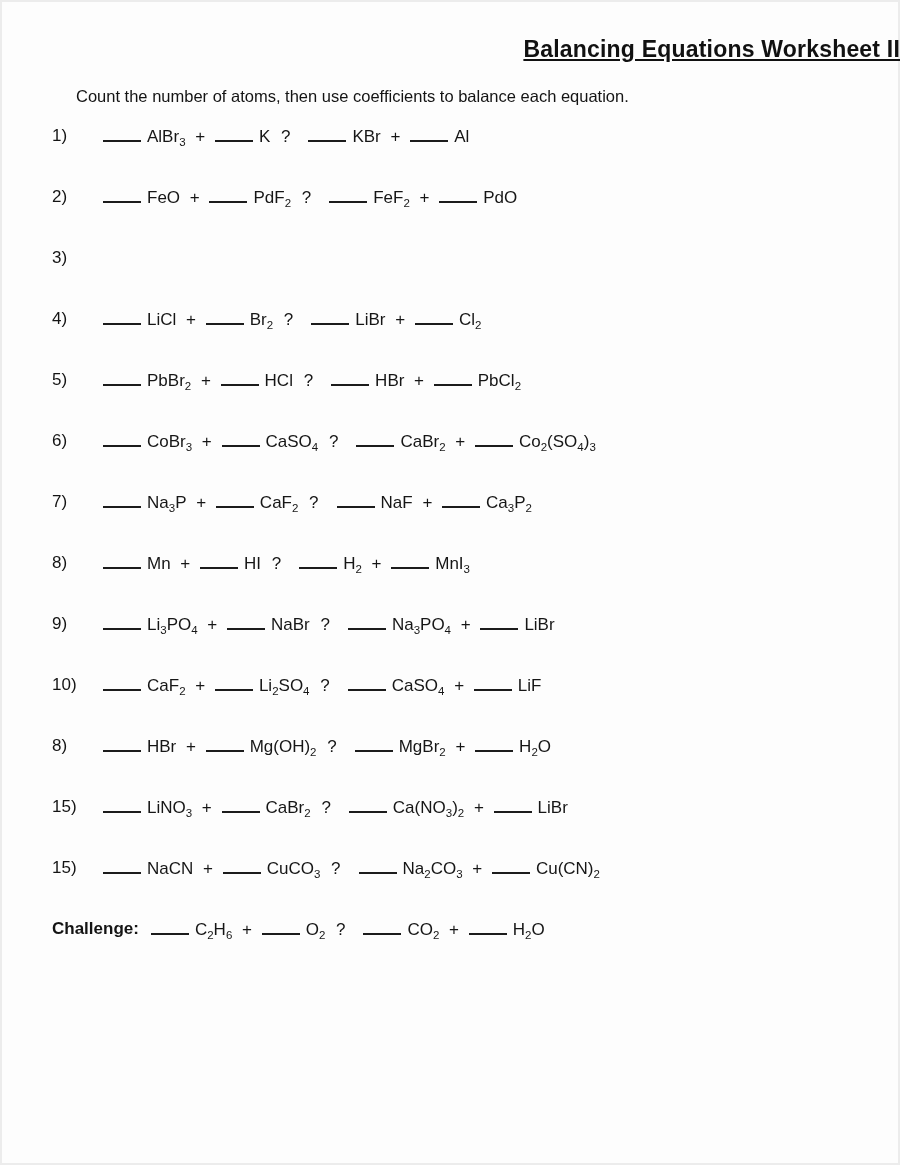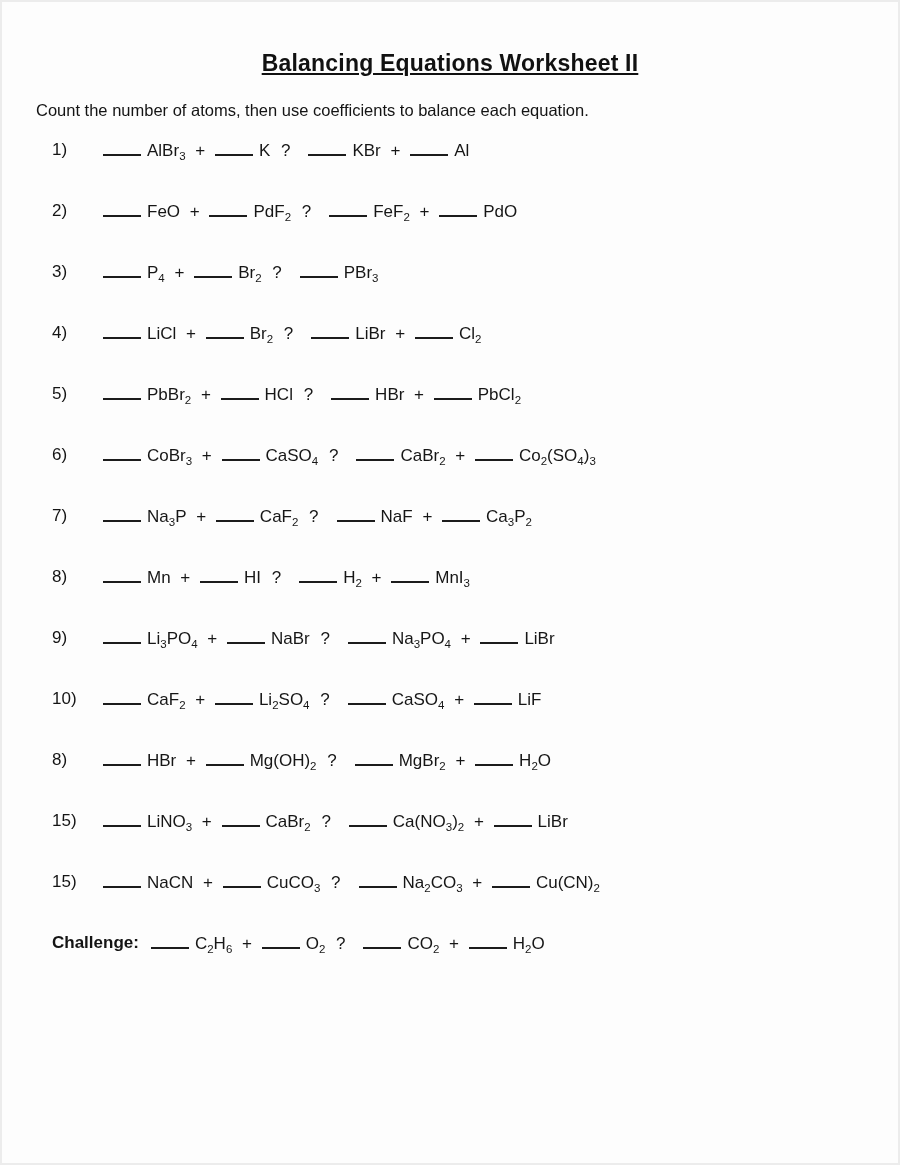--- a/index.html
+++ b/index.html
@@ -9,30 +9,30 @@
     height: 1165px;
     background: #fdfdfd;
     box-shadow: inset 0 0 0 2px #ececec;
     font-family: "Liberation Sans", "DejaVu Sans", sans-serif;
     color: #161616;
     overflow: hidden;
     box-sizing: border-box;
   }
   .title {
     margin: 0;
-    padding-top: 50px;
-    text-align: center;
+    padding-top: 36px;
+    text-align: right;
     font-size: 23px;
     font-weight: bold;
     text-decoration: underline;
     letter-spacing: 0.2px;
     color: #111;
   }
   .instruction {
-    margin: 24px 0 0 36px;
+    margin: 24px 0 0 76px;
     font-size: 16.5px;
     color: #141414;
   }
   .equations { margin-top: 19px; }
   .equation-row {
     height: 61px;
     padding-left: 52px;
     display: flex;
     align-items: flex-start;
     font-size: 17px;
@@ -71,21 +71,20 @@
       <div class="equation-row">
         <span class="eq-label">1)</span>
         <span class="eq-body"><span class="blank"></span><span class="formula">AlBr<sub>3</sub></span><span class="plus"> + </span><span class="blank"></span><span class="formula">K</span><span class="arrow"> ?</span><span class="blank"></span><span class="formula">KBr</span><span class="plus"> + </span><span class="blank"></span><span class="formula">Al</span></span>
       </div>
       <div class="equation-row">
         <span class="eq-label">2)</span>
         <span class="eq-body"><span class="blank"></span><span class="formula">FeO</span><span class="plus"> + </span><span class="blank"></span><span class="formula">PdF<sub>2</sub></span><span class="arrow"> ?</span><span class="blank"></span><span class="formula">FeF<sub>2</sub></span><span class="plus"> + </span><span class="blank"></span><span class="formula">PdO</span></span>
       </div>
       <div class="equation-row">
         <span class="eq-label">3)</span>
-        <span class="eq-body"><span class="blank"></span><span class="formula">P<sub>4</sub></span><span class="plus"> + </span><span class="blank"></span><span class="formula">Br<sub>2</sub></span><span class="arrow"> ?</span><span class="blank"></span><span class="formula">PBr<sub>3</sub></span></span>
       </div>
       <div class="equation-row">
         <span class="eq-label">4)</span>
         <span class="eq-body"><span class="blank"></span><span class="formula">LiCl</span><span class="plus"> + </span><span class="blank"></span><span class="formula">Br<sub>2</sub></span><span class="arrow"> ?</span><span class="blank"></span><span class="formula">LiBr</span><span class="plus"> + </span><span class="blank"></span><span class="formula">Cl<sub>2</sub></span></span>
       </div>
       <div class="equation-row">
         <span class="eq-label">5)</span>
         <span class="eq-body"><span class="blank"></span><span class="formula">PbBr<sub>2</sub></span><span class="plus"> + </span><span class="blank"></span><span class="formula">HCl</span><span class="arrow"> ?</span><span class="blank"></span><span class="formula">HBr</span><span class="plus"> + </span><span class="blank"></span><span class="formula">PbCl<sub>2</sub></span></span>
       </div>
       <div class="equation-row">

